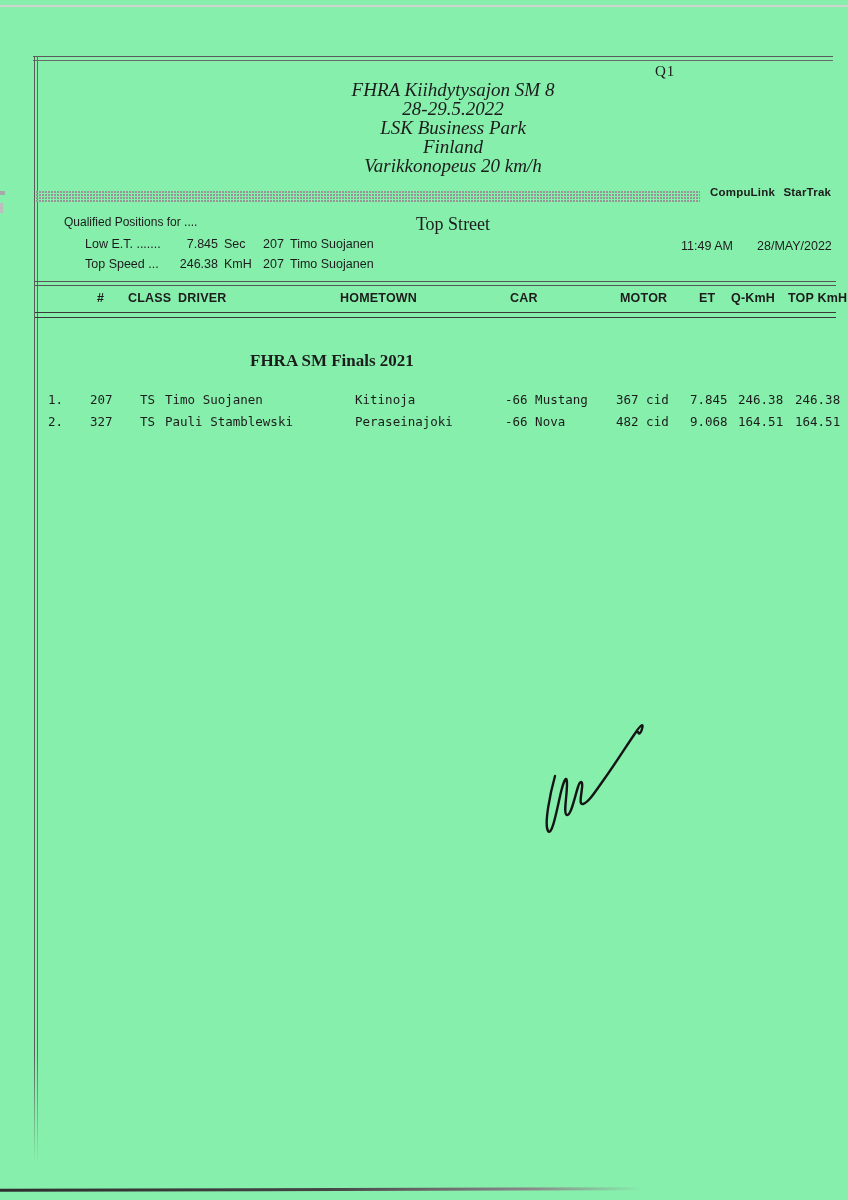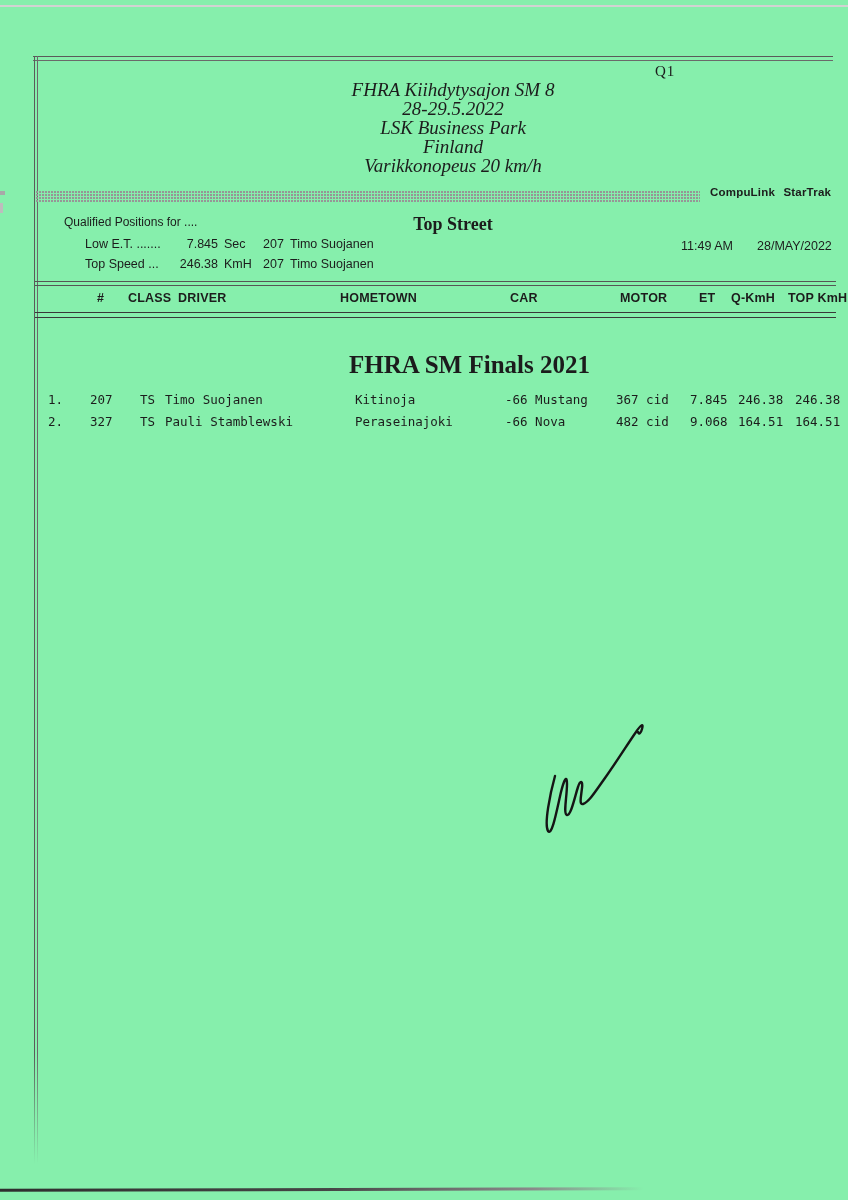--- a/index.html
+++ b/index.html
@@ -34,41 +34,41 @@
     font-family:"Liberation Serif",serif;font-style:italic;font-size:19px;line-height:19px;}
   
   .halftone{position:absolute;top:191px;left:36px;width:664px;height:11px;
     background-image:radial-gradient(circle at 1px 1px,#969696 0.8px,rgba(255,255,255,0) 1.15px);
     background-size:3px 3px;}
   .brand{position:absolute;left:710px;top:186px;font-size:11.5px;font-weight:600;
     word-spacing:5px;letter-spacing:0.2px;}
   
   .qual-label{position:absolute;left:64px;top:215px;font-size:12px;font-weight:500;text-align:right;}
   .class-title{position:absolute;left:283px;top:214px;width:340px;text-align:center;
-    font-family:"Liberation Serif",serif;font-weight:bold;font-size:18px;}
+    font-family:"Liberation Serif",serif;font-weight:normal;font-size:18px;}
   .stat-line{position:absolute;left:0;width:500px;height:16px;font-size:12.5px;font-weight:500;}
   .stat-low{top:237px;}
   .stat-top{top:257px;}
   .stat-label{position:absolute;left:85px;}
   .stat-value{position:absolute;left:168px;width:50px;text-align:right;}
   .stat-unit{position:absolute;left:224px;}
   .stat-car{position:absolute;left:263px;}
   .stat-driver{position:absolute;left:290px;}
   .stamp-time{position:absolute;left:681px;top:239px;font-size:12.5px;font-weight:500;}
   .stamp-date{position:absolute;left:757px;top:239px;font-size:12.5px;font-weight:500;}
   
   .rule-upper{position:absolute;top:281px;left:35px;width:801px;height:3px;
     border-top:1px solid #555;border-bottom:1px solid #555;}
   .rule-lower{position:absolute;top:312px;left:35px;width:801px;height:4px;
     border-top:1.5px solid #383838;border-bottom:1.5px solid #383838;}
   .thead span{position:absolute;top:291px;font-size:12.5px;font-weight:600;letter-spacing:0.2px;}
   .h-num{left:97px}.h-cls{left:128px}.h-driver{left:178px}.h-home{left:340px}
   .h-car{left:510px}.h-motor{left:620px}.h-et{left:699px}.h-qkmh{left:731px}.h-top{left:788px}
-  .section-title{position:absolute;left:250px;top:351px;width:340px;text-align:right;
-    font-family:"Liberation Serif",serif;font-weight:bold;font-size:25px;}
+  .section-title{position:absolute;left:250px;top:351px;width:340px;text-align:left;
+    font-family:"Liberation Serif",serif;font-weight:bold;font-size:17px;}
   .trow{position:absolute;left:0;width:848px;height:18px;
     font-family:"DejaVu Sans Mono",monospace;font-size:12.5px;}
   .row1{top:392px}.row2{top:414px}
   .trow span{position:absolute;}
   .col-pos{left:48px}.col-num{left:90px}.col-cls{left:140px}.col-driver{left:165px}
   .col-home{left:355px}.col-car{left:505px}.col-motor{left:616px}
   .col-et{left:690px}.col-qkmh{left:738px}.col-top{left:795px}
   
   .signature{position:absolute;left:543px;top:714px;width:105px;height:135px;}
 </style>

